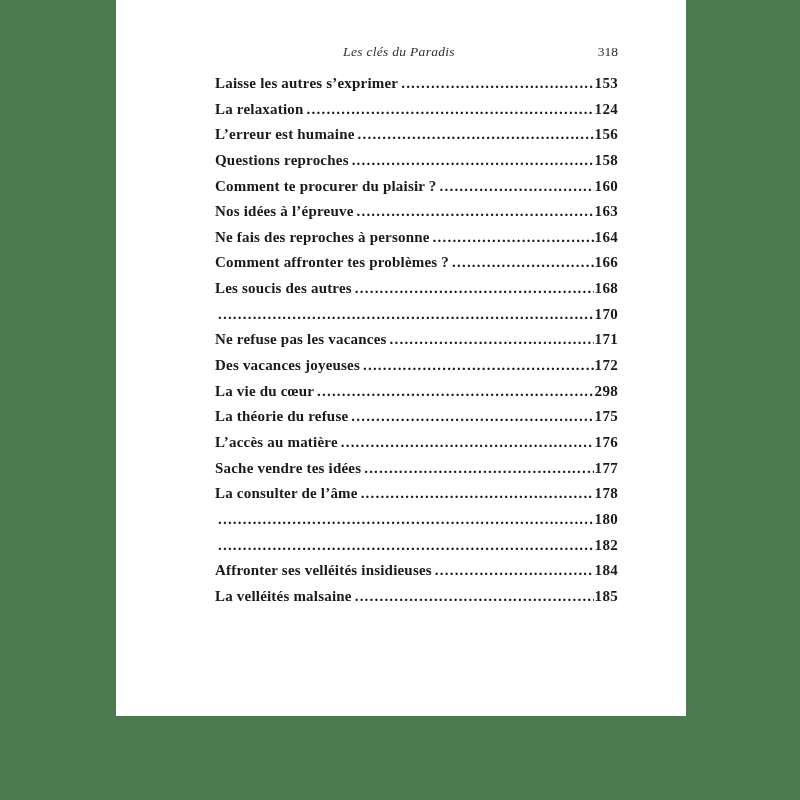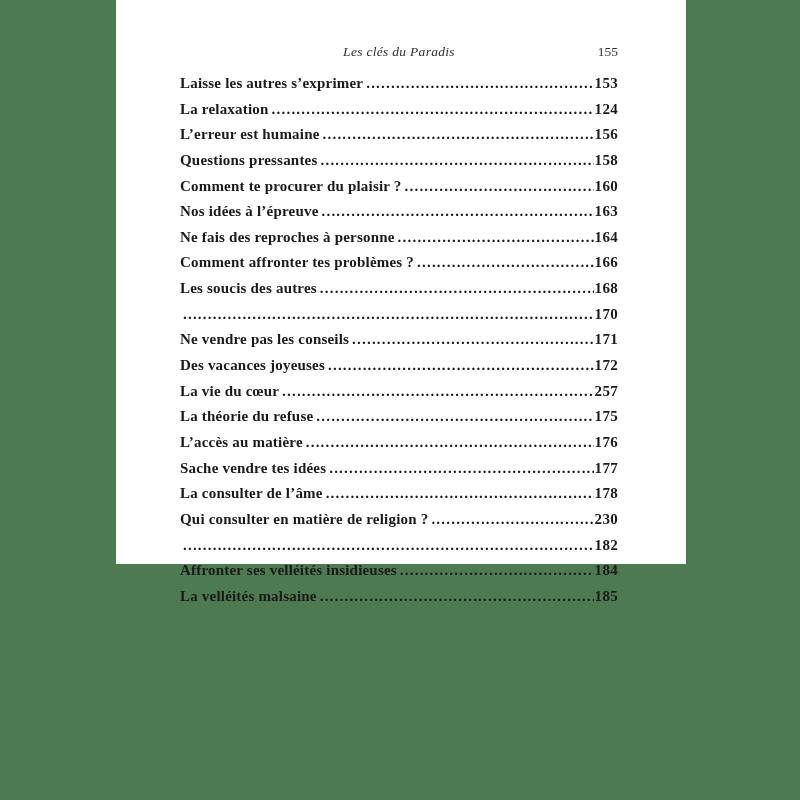--- a/index.html
+++ b/index.html
@@ -11,21 +11,21 @@
   *{margin:0;padding:0;box-sizing:border-box;}
   html,body{width:800px;height:800px;overflow:hidden;}
   body{
     background:var(--green);
     font-family:"Liberation Serif","DejaVu Serif",serif;
     position:relative;
   }
   .page{
     position:absolute;
     left:116px; top:0;
-    width:570px; height:564px;
+    width:570px; height:716px;
     background:var(--paper);
   }
   .running-head{
     position:absolute;
     top:44px; left:64px; right:68px;
     height:20px;
   }
   .running-title{
     position:absolute;
     left:0; right:0;
@@ -47,20 +47,21 @@
   }
   .toc-row{
     display:flex;
     align-items:flex-end;
     height:25.65px;
     line-height:25.65px;
     font-weight:bold;
     font-size:15px;
     color:var(--ink);
     white-space:nowrap;
+    margin-left:35px;
   }
   .toc-label{
     flex:0 0 auto;
     letter-spacing:0.2px;
   }
   .leader{
     flex:1 1 auto;
     overflow:hidden;
     margin:0 1px 0 3px;
     letter-spacing:1.2px;
@@ -70,21 +71,21 @@
     flex:0 0 auto;
     letter-spacing:0.3px;
   }
 </style>
 </head>
 <body>
 
 <div class="page">
   <div class="running-head">
     <div class="running-title">Les clés du Paradis</div>
-    <div class="folio">155</div>
+    <div class="folio">318</div>
   </div>
 
   <div class="toc">
   <div class="toc-row">
     <span class="toc-label">Laisse les autres s’exprimer</span>
     <span class="leader">................................................................................................................................................................</span>
     <span class="toc-page">153</span>
   </div>
 
   <div class="toc-row">
@@ -93,21 +94,21 @@
     <span class="toc-page">124</span>
   </div>
 
   <div class="toc-row">
     <span class="toc-label">L’erreur est humaine</span>
     <span class="leader">................................................................................................................................................................</span>
     <span class="toc-page">156</span>
   </div>
 
   <div class="toc-row">
-    <span class="toc-label">Questions pressantes</span>
+    <span class="toc-label">Questions reproches</span>
     <span class="leader">................................................................................................................................................................</span>
     <span class="toc-page">158</span>
   </div>
 
   <div class="toc-row">
     <span class="toc-label">Comment te procurer du plaisir ?</span>
     <span class="leader">................................................................................................................................................................</span>
     <span class="toc-page">160</span>
   </div>
 
@@ -134,35 +135,35 @@
     <span class="leader">................................................................................................................................................................</span>
     <span class="toc-page">168</span>
   </div>
 
   <div class="toc-row">
     <span class="leader">................................................................................................................................................................</span>
     <span class="toc-page">170</span>
   </div>
 
   <div class="toc-row">
-    <span class="toc-label">Ne vendre pas les conseils</span>
+    <span class="toc-label">Ne refuse pas les vacances</span>
     <span class="leader">................................................................................................................................................................</span>
     <span class="toc-page">171</span>
   </div>
 
   <div class="toc-row">
     <span class="toc-label">Des vacances joyeuses</span>
     <span class="leader">................................................................................................................................................................</span>
     <span class="toc-page">172</span>
   </div>
 
   <div class="toc-row">
     <span class="toc-label">La vie du cœur</span>
     <span class="leader">................................................................................................................................................................</span>
-    <span class="toc-page">257</span>
+    <span class="toc-page">298</span>
   </div>
 
   <div class="toc-row">
     <span class="toc-label">La théorie du refuse</span>
     <span class="leader">................................................................................................................................................................</span>
     <span class="toc-page">175</span>
   </div>
 
   <div class="toc-row">
     <span class="toc-label">L’accès au matière</span>
@@ -176,23 +177,22 @@
     <span class="toc-page">177</span>
   </div>
 
   <div class="toc-row">
     <span class="toc-label">La consulter de l’âme</span>
     <span class="leader">................................................................................................................................................................</span>
     <span class="toc-page">178</span>
   </div>
 
   <div class="toc-row">
-    <span class="toc-label">Qui consulter en matière de religion ?</span>
-    <span class="leader">................................................................................................................................................................</span>
-    <span class="toc-page">230</span>
+    <span class="leader">................................................................................................................................................................</span>
+    <span class="toc-page">180</span>
   </div>
 
   <div class="toc-row">
     <span class="leader">................................................................................................................................................................</span>
     <span class="toc-page">182</span>
   </div>
 
   <div class="toc-row">
     <span class="toc-label">Affronter ses velléités insidieuses</span>
     <span class="leader">................................................................................................................................................................</span>

